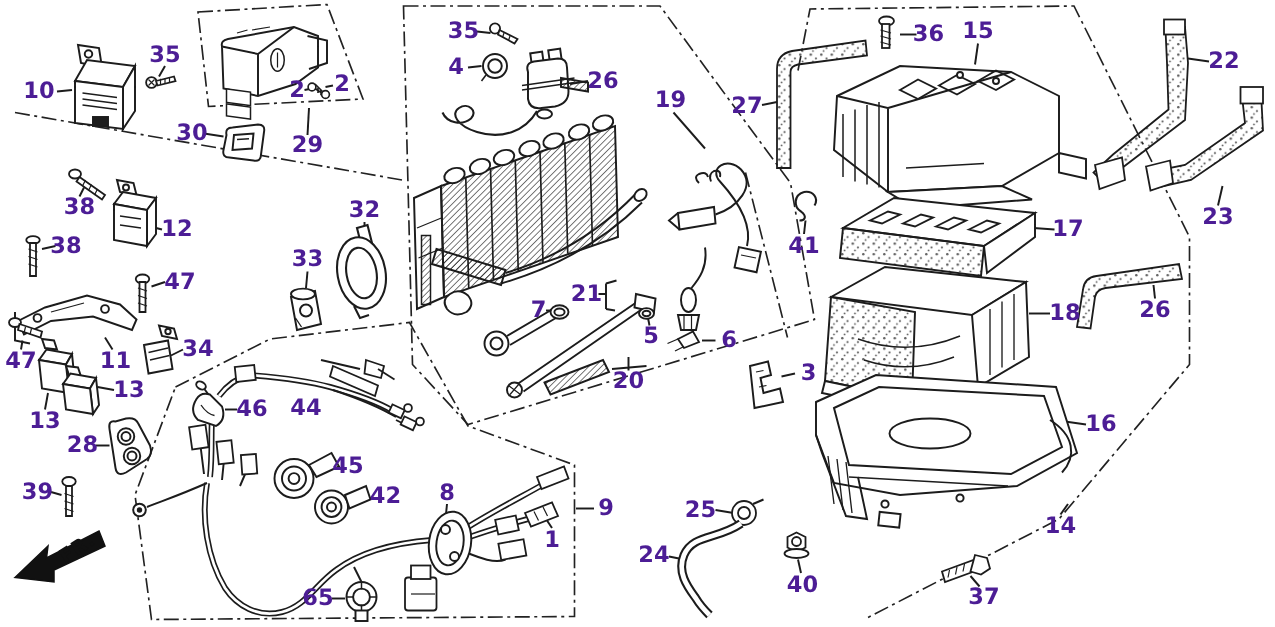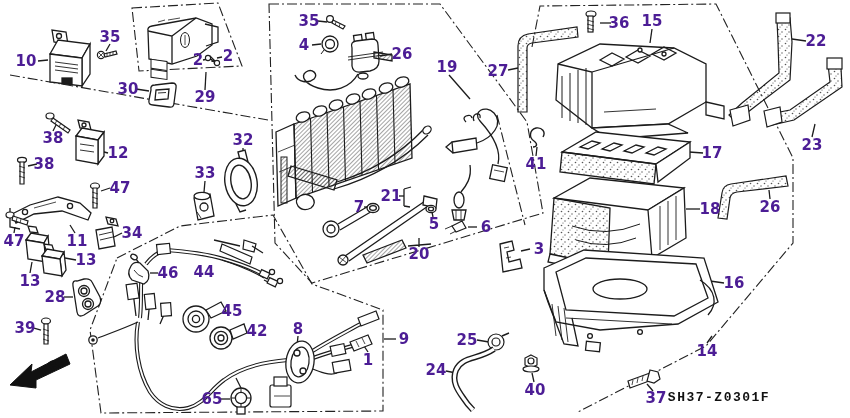--- a/index.html
+++ b/index.html
@@ -508,14 +508,13 @@
       <div class="part-label" style="left: 816px; top: 41px;">22</div>
       <div class="part-label" style="left: 812px; top: 145px;">23</div>
       <div class="part-label" style="left: 712px; top: 153px;">17</div>
       <div class="part-label" style="left: 710px; top: 209px;">18</div>
       <div class="part-label" style="left: 770px; top: 207px;">26</div>
       <div class="part-label" style="left: 734px; top: 283px;">16</div>
       <div class="part-label" style="left: 707px; top: 351px;">14</div>
       <div class="part-label" style="left: 656px; top: 398px;">37</div>
     </div>
 <div class="fr">FR.</div>
-<div class="code">SH37-Z0301F</div>
 </div>
 
 </body></html>

